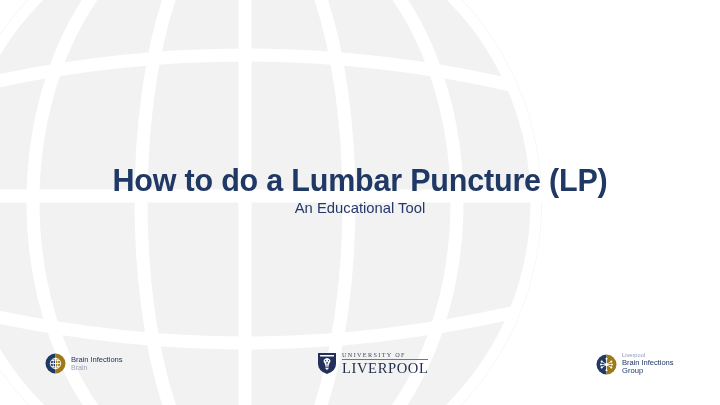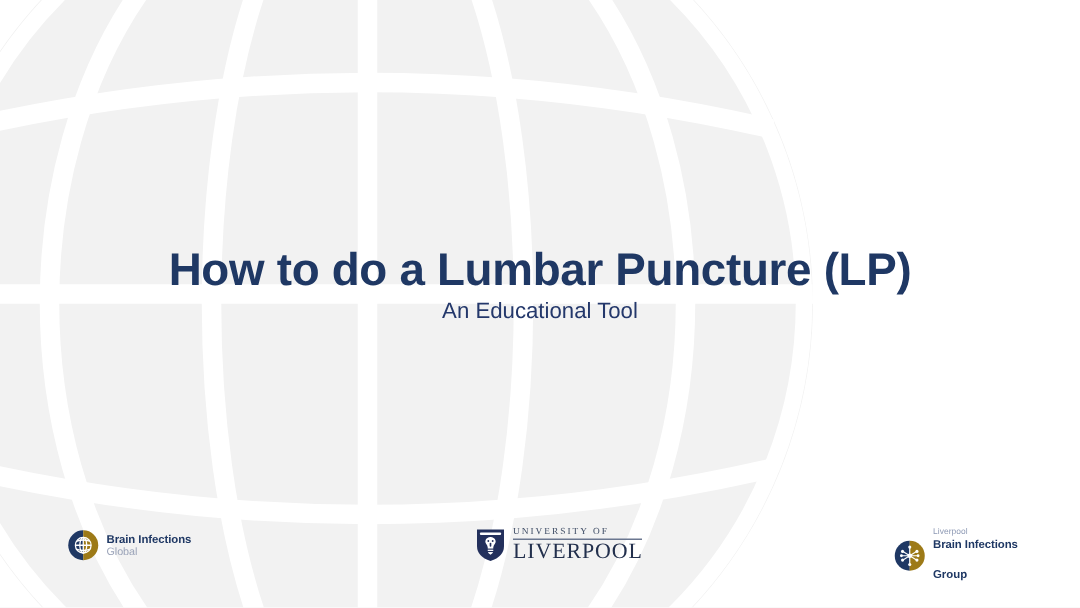--- a/index.html
+++ b/index.html
@@ -103,38 +103,37 @@
     line-height: 1.06;
   }
   .lt-pre {
     font-size: 5.6px;
     color: #8d99b4;
     letter-spacing: 0.05px;
     display: block;
   }
   .lt-main {
     font-size: 7.6px;
-    font-weight: bold;
+    font-weight: normal;
     color: #1f3864;
     letter-spacing: -0.05px;
     display: block;
     white-space: nowrap;
   }
   .lt-sub {
     font-size: 7.2px;
     color: #9aa3b8;
     letter-spacing: -0.05px;
     display: block;
   }
   .lt-sub-bold {
     font-size: 7.6px;
-    font-weight: bold;
+    font-weight: normal;
     color: #1f3864;
     display: block;
-    margin-top: 12px;
   }
 
   
   #uol-words {
     margin-left: 5px;
     line-height: 1;
   }
   #uol-line1 {
     display: block;
     font-family: "Liberation Serif", serif;
@@ -201,21 +200,21 @@
             <line x1="21" y1="10.5" x2="21" y2="31.5"></line>
             <line x1="10.5" y1="21" x2="31.5" y2="21"></line>
             <ellipse cx="21" cy="21" rx="4.6" ry="10.5"></ellipse>
             <path d="M12.6 15.4 Q21 12.6 29.4 15.4"></path>
             <path d="M12.6 26.6 Q21 29.4 29.4 26.6"></path>
           </g>
         </svg>
       </span>
       <span class="logo-text">
         <span class="lt-main">Brain Infections</span>
-        <span class="lt-sub">Global</span>
+        <span class="lt-sub">Brain</span>
       </span>
     </div>
 
     <div class="logo" id="logo-uol">
       <span class="logo-mark">
         <svg width="20" height="23" viewBox="0 0 40 46" xmlns="http://www.w3.org/2000/svg">
           <path d="M2 2 H38 V24 Q38 38 20 44 Q2 38 2 24 Z" fill="#23305c"></path>
           <g fill="#ffffff">
 
             <rect x="6" y="6" width="28" height="3.2" rx="1"></rect>

